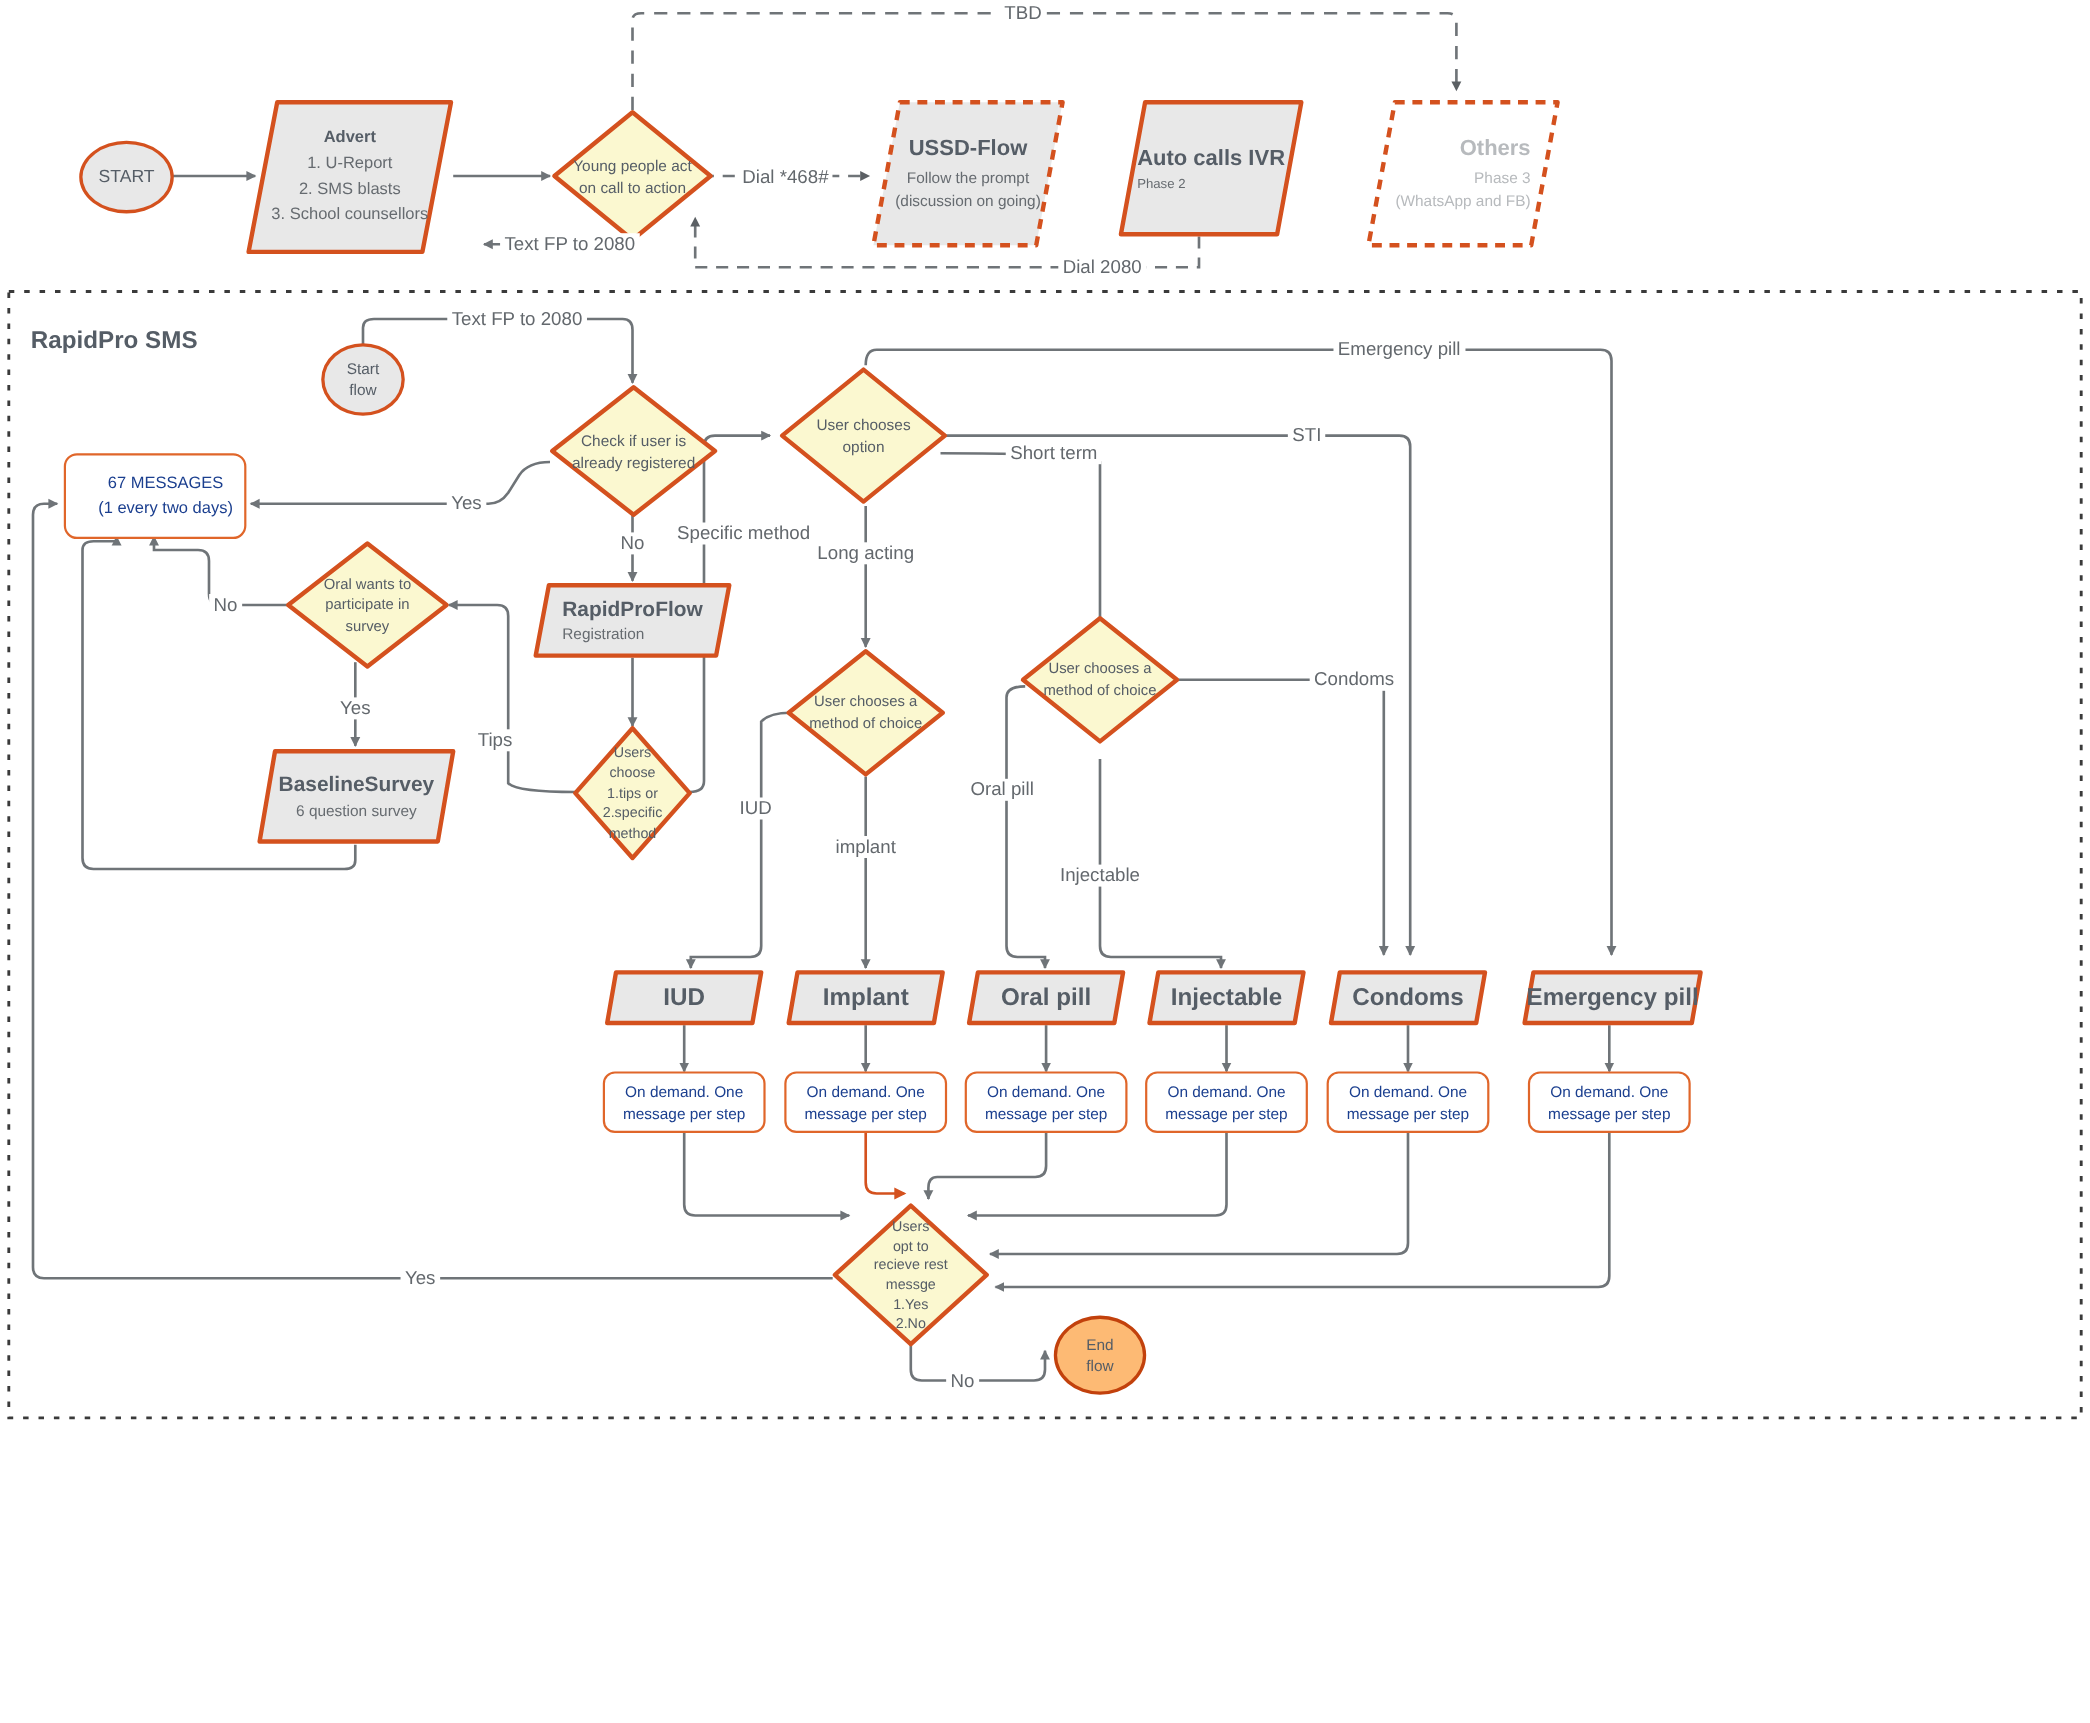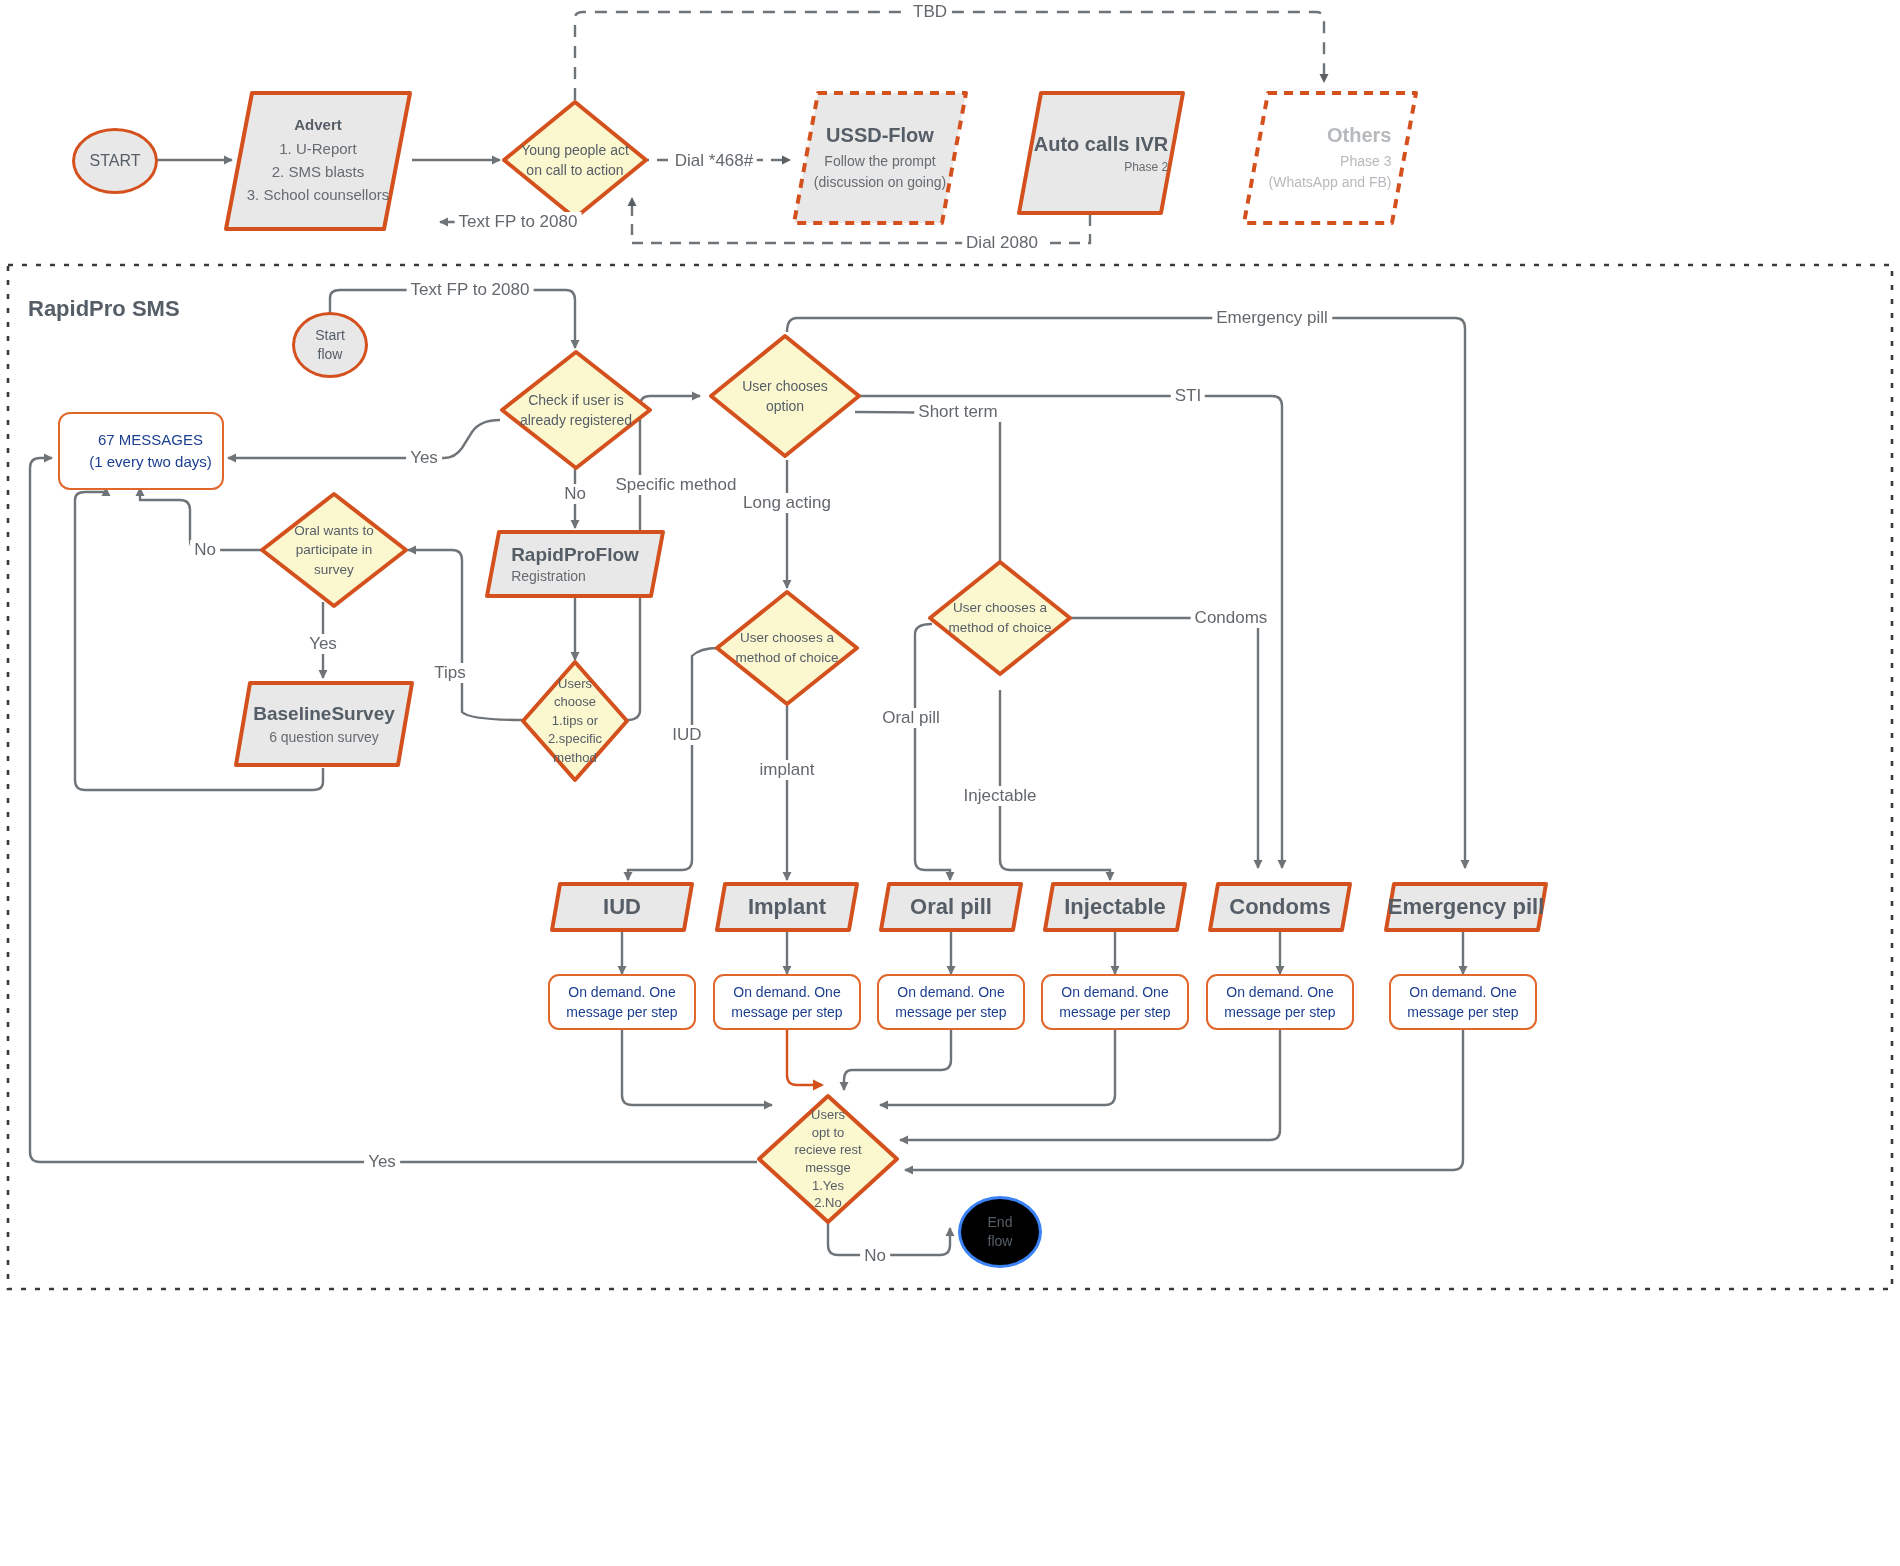--- a/index.html
+++ b/index.html
@@ -145,21 +145,21 @@
     <div style="position:relative;font-size:14px;color:#555d66;line-height:1.45;">
       <div>Young people act</div>
       <div>on call to action</div>
     </div>
   </div>
 
   <div class="node" style="left:1015px;top:88px;width:172px;height:130px;">
     <svg width="172" height="130" style="position:absolute;left:0;top:0;">
       <path d="M26,5 L168,5 L146,125 L4,125 Z" fill="#e8e8e8" stroke="#d4511e" stroke-width="4" stroke-linejoin="round"></path>
     </svg>
-    <div style="position:relative;text-align:right;">
+    <div style="position:relative;text-align:left;">
       <div class="t-title" style="font-size:20px;margin-bottom:4px;">Auto calls IVR</div>
       <div class="t-sub" style="font-size:12px;">Phase 2</div>
     </div>
   </div>
 
   <div class="node" style="left:1240px;top:88px;width:180px;height:140px;">
     <svg width="180" height="140" style="position:absolute;left:0;top:0;">
       <path d="M28,5 L176,5 L152,135 L4,135 Z" fill="#ffffff" stroke="#d4511e" stroke-width="4" stroke-dasharray="9 7" stroke-linejoin="round"></path>
     </svg>
     <div style="position:relative;text-align:right;">
@@ -357,21 +357,21 @@
     <div style="position:relative;font-size:13px;color:#555d66;line-height:1.35;">
       <div>Users</div>
       <div>opt to</div>
       <div>recieve rest</div>
       <div>messge</div>
       <div>1.Yes</div>
       <div>2.No</div>
     </div>
   </div>
 
-  <div class="node" style="left:958px;top:1196px;width:84px;height:72px;border:3px solid #3b82f6;border-radius:50%;background:#000000;">
+  <div class="node" style="left:958px;top:1196px;width:84px;height:72px;border:3px solid #c2410c;border-radius:50%;background:#fdba74;">
     <div style="font-size:14px;color:#555d66;line-height:1.35;text-align:center;">
       <div>End</div>
       <div>flow</div>
     </div>
   </div>
 
   <div class="elabel" style="left:470px;top:290px;">Text FP to 2080</div>
   <div class="elabel" style="left:424px;top:458px;">Yes</div>
   <div class="elabel" style="left:575px;top:494px;">No</div>
   <div class="elabel" style="left:205px;top:550px;">No</div>

